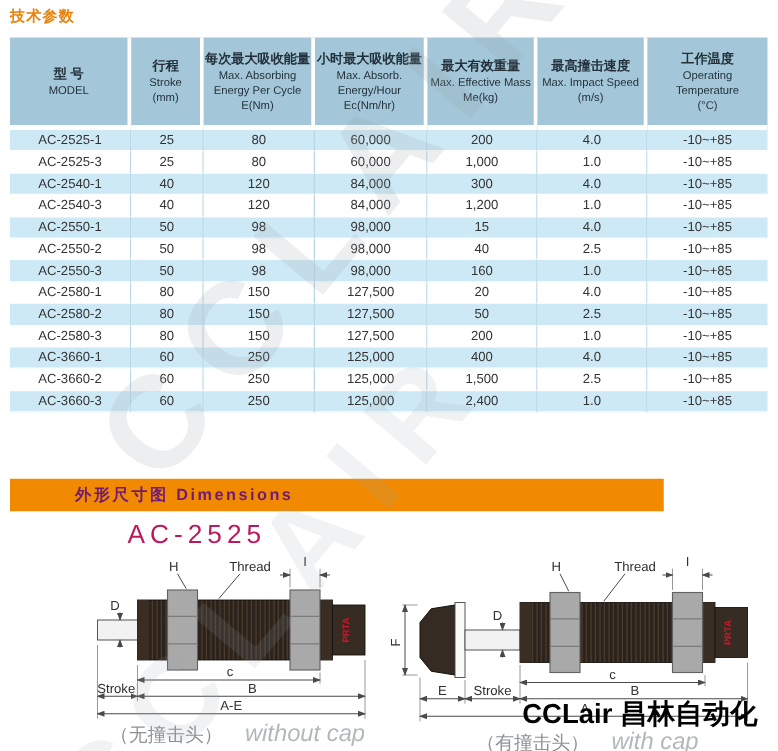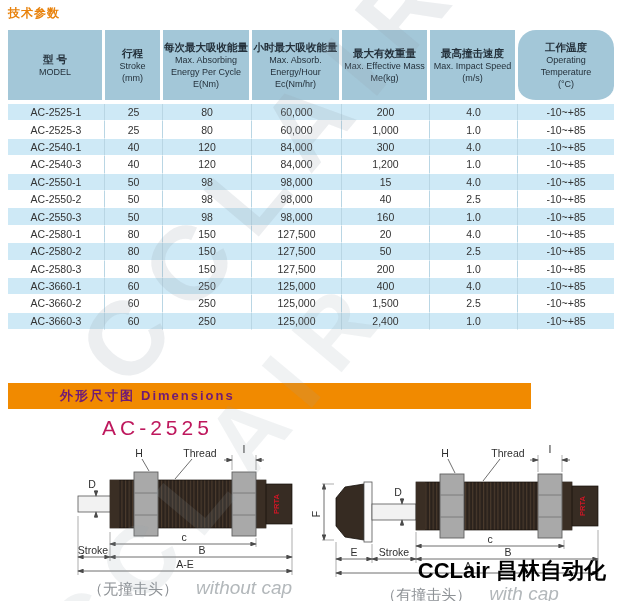--- a/index.html
+++ b/index.html
@@ -17,21 +17,21 @@
   .spec-table{
     position:absolute;left:8px;top:30px;width:606px;
     border-collapse:separate;border-spacing:0;table-layout:fixed;
   }
   .spec-table th{
     background:#a3c7d8;color:#24313b;font-weight:normal;
     vertical-align:middle;text-align:center;
     padding:4px 1px;height:62px;
     border-right:3px solid #ffffff;border-bottom:4px solid #ffffff;
   }
-  .spec-table th:last-child{border-right:none;border-radius:18px;}
+  .spec-table th:last-child{border-right:none;}
   .spec-table th .zh{font-size:10.5px;font-weight:bold;line-height:14px;}
   .spec-table th .en{font-size:9px;line-height:12px;}
   .spec-table td{
     height:16.4px;padding:0 2px;text-align:center;vertical-align:middle;
     font-size:10.5px;color:#333333;
     border-right:1px solid #b9d6e4;border-bottom:1px solid #ffffff;
   }
   .spec-table td:last-child{border-right:none;}
   .spec-table tbody tr:nth-child(odd) td{background:#cee9f6;}
   .spec-table tbody tr:nth-child(even) td{background:#ffffff;}

